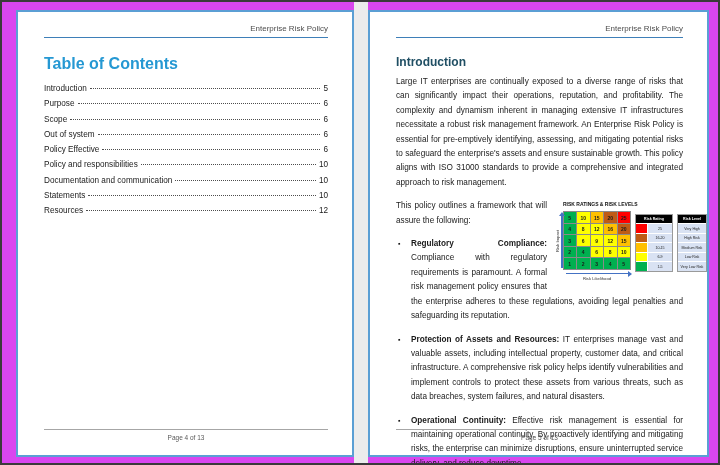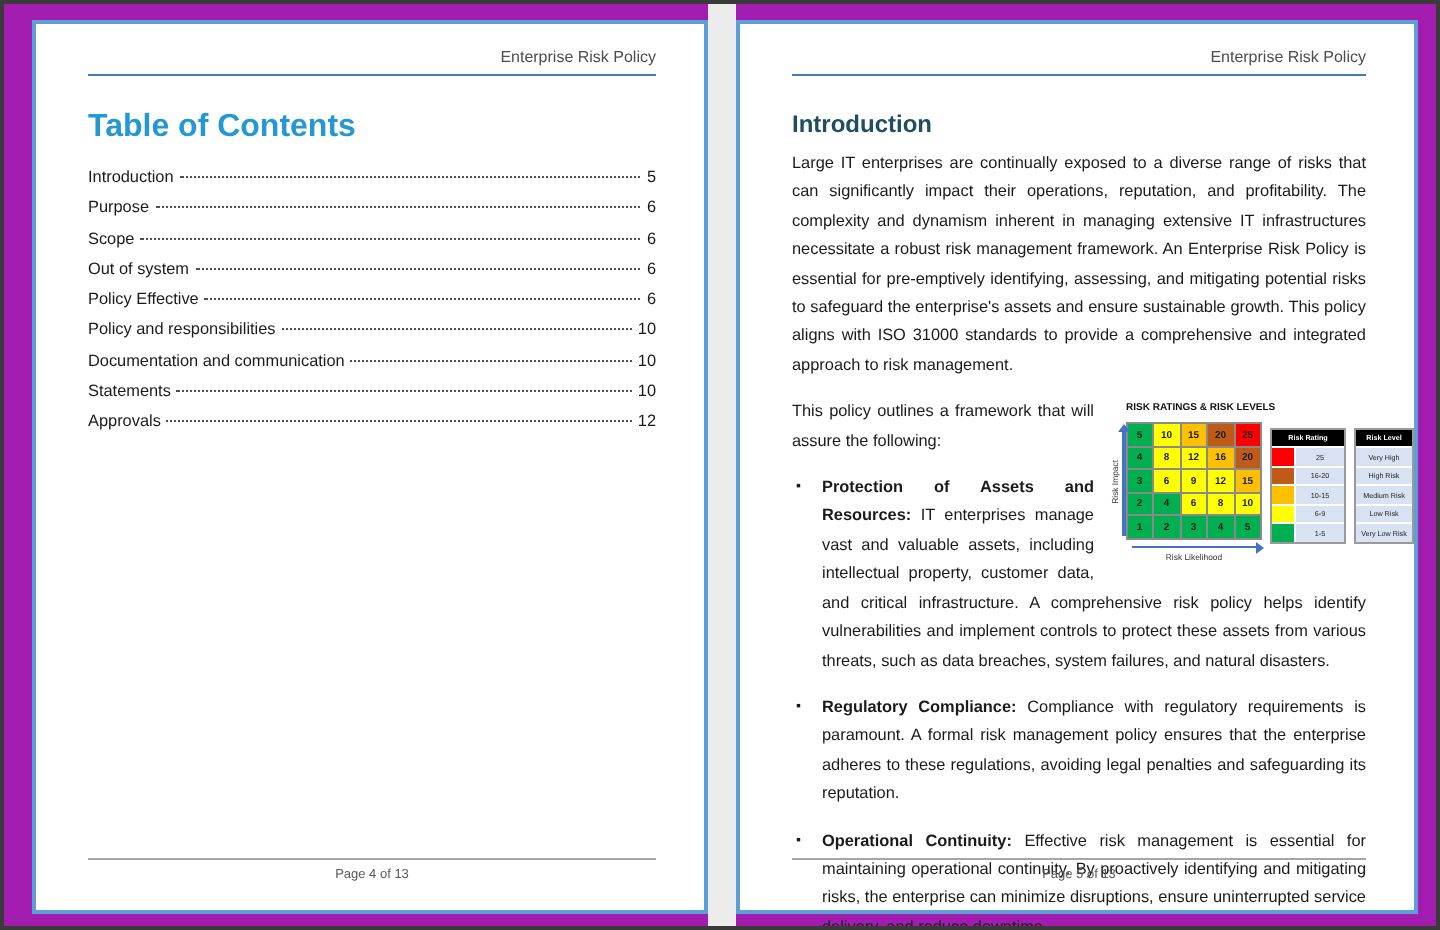--- a/index.html
+++ b/index.html
@@ -2,21 +2,21 @@
 <html><head>
 <meta charset="utf-8">
 <style>
   * { box-sizing: border-box; margin: 0; padding: 0; }
   html, body { background: #ffffff; }
   body { font-family: "Liberation Sans", sans-serif; }
 
   .screen {
     position: relative;
     width: 720px; height: 465px;
-    background: #a21caf;
+    background: #d946ef;
     border: 2px solid #3a3a3a;
     overflow: hidden;
   }
 
   .gutter {
     position: absolute; top: 0; bottom: 0;
     left: 352px; width: 14px;
     background: #ececec;
   }
 
@@ -190,21 +190,21 @@
           <span>Documentation and communication</span>
           <span class="toc-leader"></span>
           <span class="toc-page">10</span>
         </div>
         <div class="toc-row">
           <span>Statements</span>
           <span class="toc-leader"></span>
           <span class="toc-page">10</span>
         </div>
         <div class="toc-row">
-          <span>Approvals</span>
+          <span>Resources</span>
           <span class="toc-leader"></span>
           <span class="toc-page">12</span>
         </div>
       </nav>
 
       <footer class="doc-footer">
         <span>Page 4 of 13</span>
       </footer>
     </div>
   </section>
@@ -308,28 +308,28 @@
                   </div>
                 </div>
             </div>
           </div>
         </figure>
 
         <p class="body-text para2">This policy outlines a framework that will assure the following:</p>
 
         <div class="bullet">
           <span class="bullet-marker">▪</span>
+          <span class="bullet-title">Regulatory Compliance:</span>
+          <span>Compliance with regulatory requirements is paramount. A formal risk management policy ensures that the enterprise adheres to these regulations, avoiding legal penalties and safeguarding its reputation.</span>
+        </div>
+
+        <div class="bullet">
+          <span class="bullet-marker">▪</span>
           <span class="bullet-title">Protection of Assets and Resources:</span>
           <span>IT enterprises manage vast and valuable assets, including intellectual property, customer data, and critical infrastructure. A comprehensive risk policy helps identify vulnerabilities and implement controls to protect these assets from various threats, such as data breaches, system failures, and natural disasters.</span>
-        </div>
-
-        <div class="bullet">
-          <span class="bullet-marker">▪</span>
-          <span class="bullet-title">Regulatory Compliance:</span>
-          <span>Compliance with regulatory requirements is paramount. A formal risk management policy ensures that the enterprise adheres to these regulations, avoiding legal penalties and safeguarding its reputation.</span>
         </div>
 
         <div class="bullet">
           <span class="bullet-marker">▪</span>
           <span class="bullet-title">Operational Continuity:</span>
           <span>Effective risk management is essential for maintaining operational continuity. By proactively identifying and mitigating risks, the enterprise can minimize disruptions, ensure uninterrupted service delivery, and reduce downtime.</span>
         </div>
       </div>
 
       <footer class="doc-footer">

